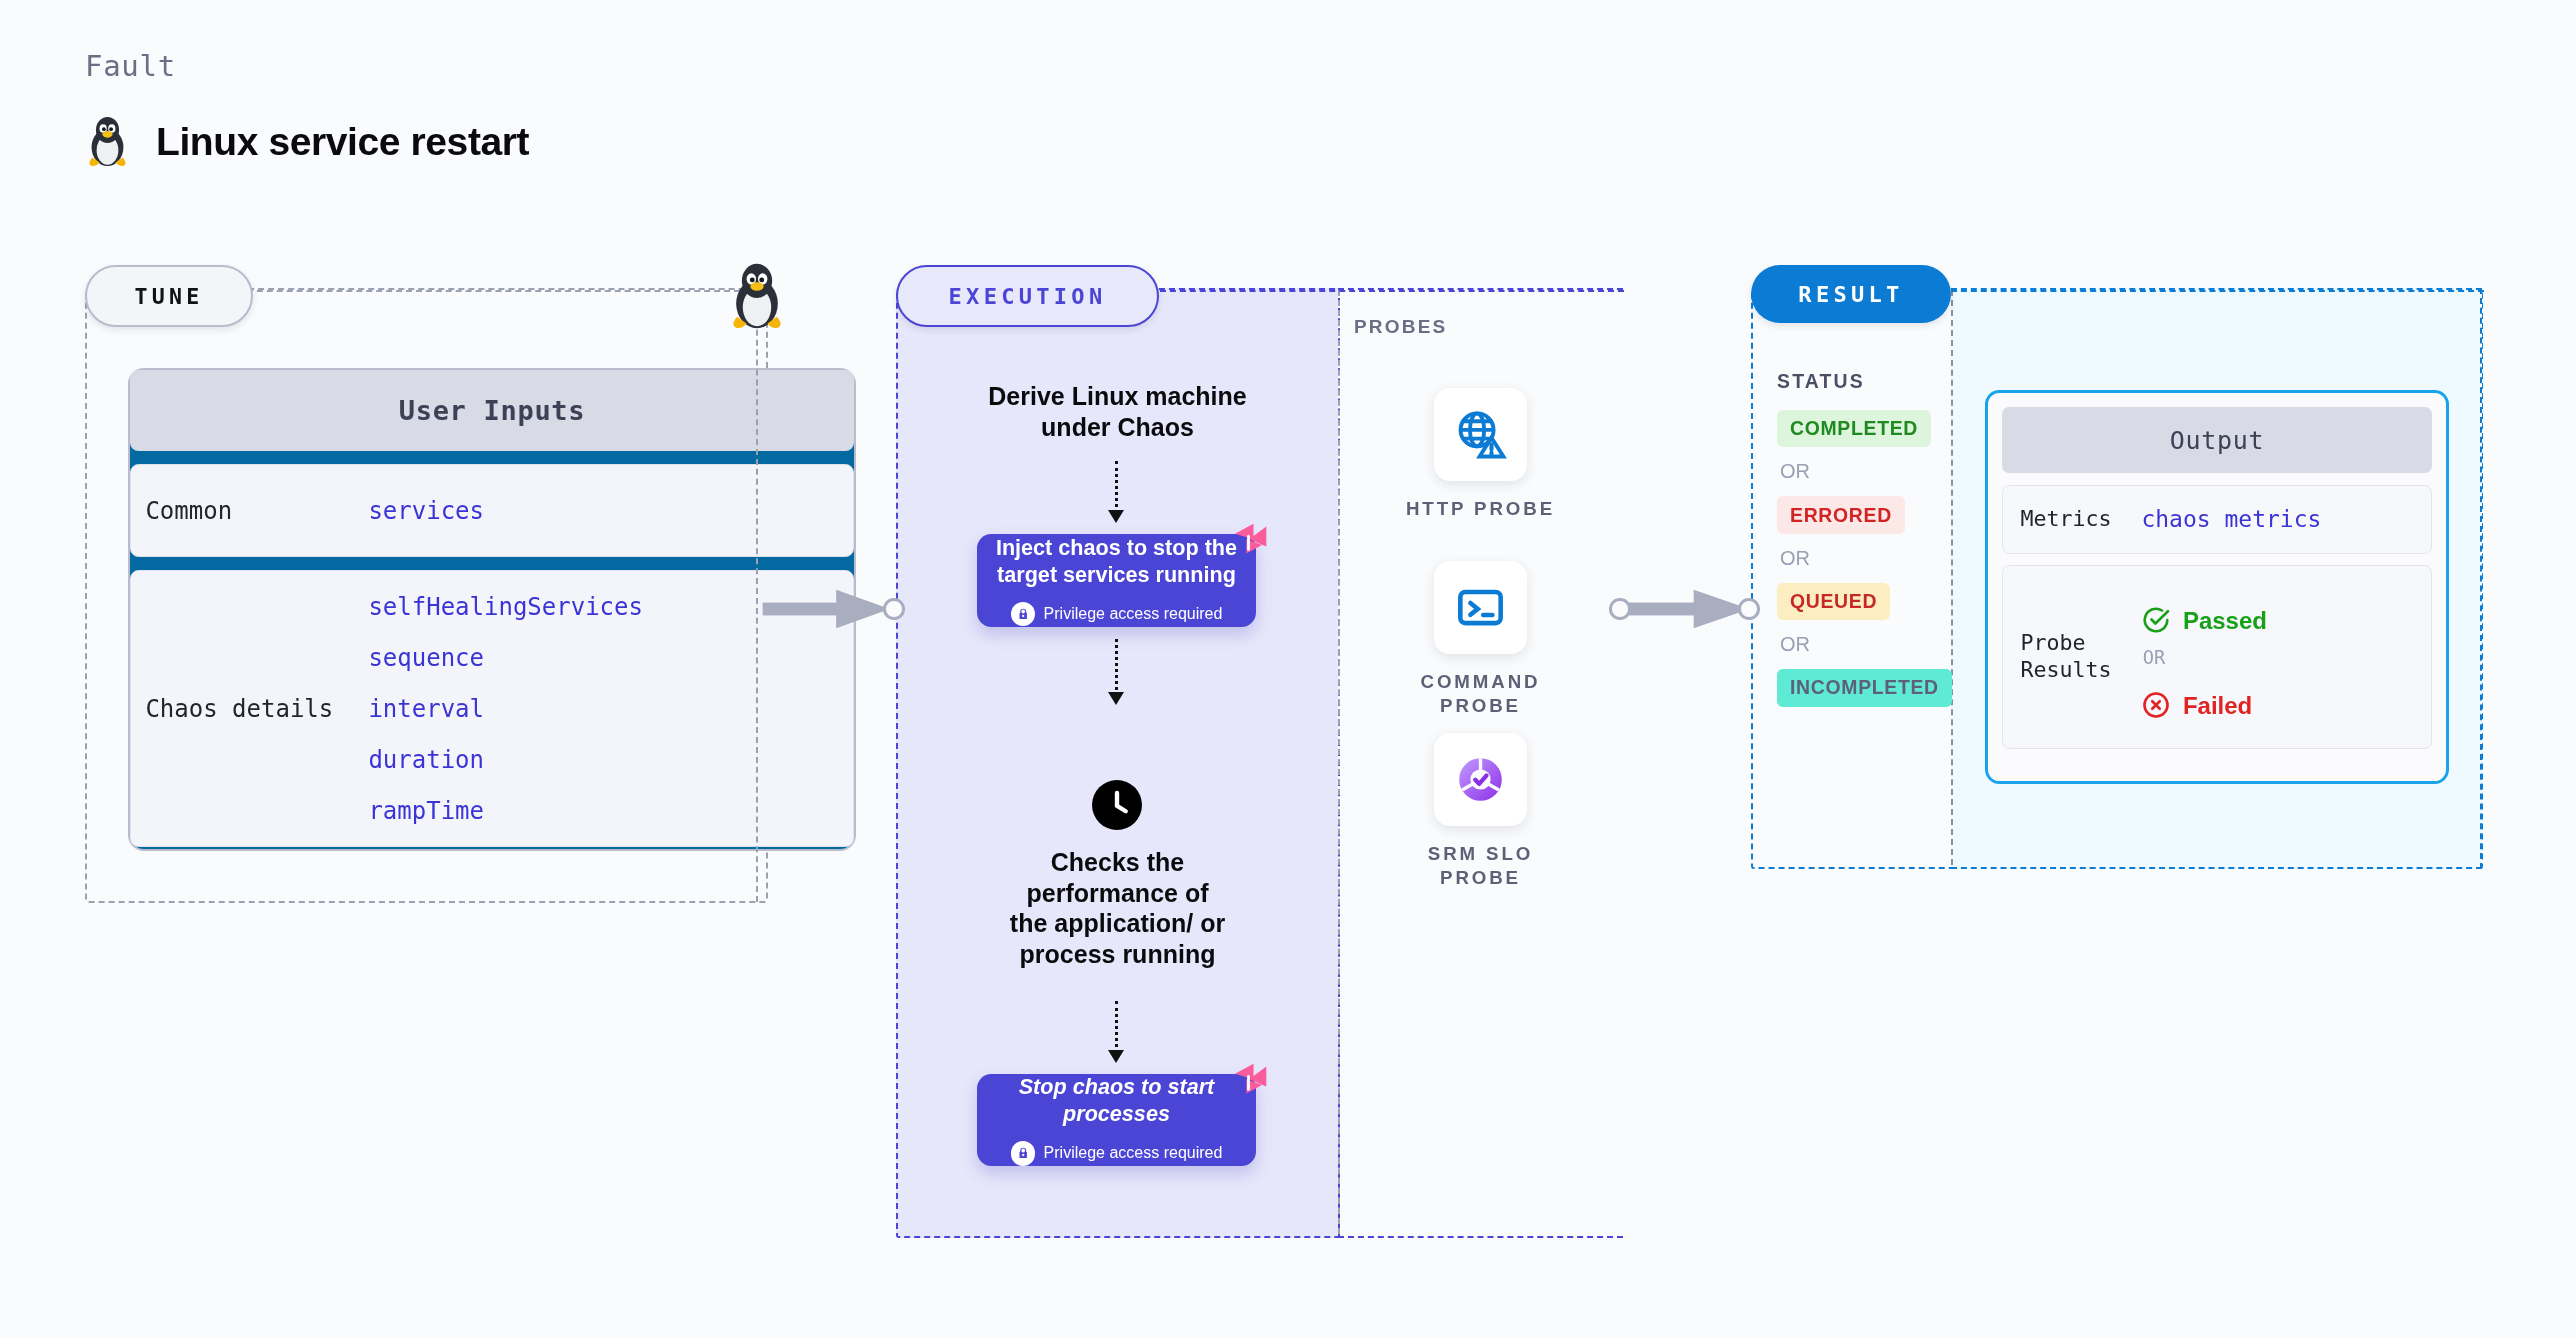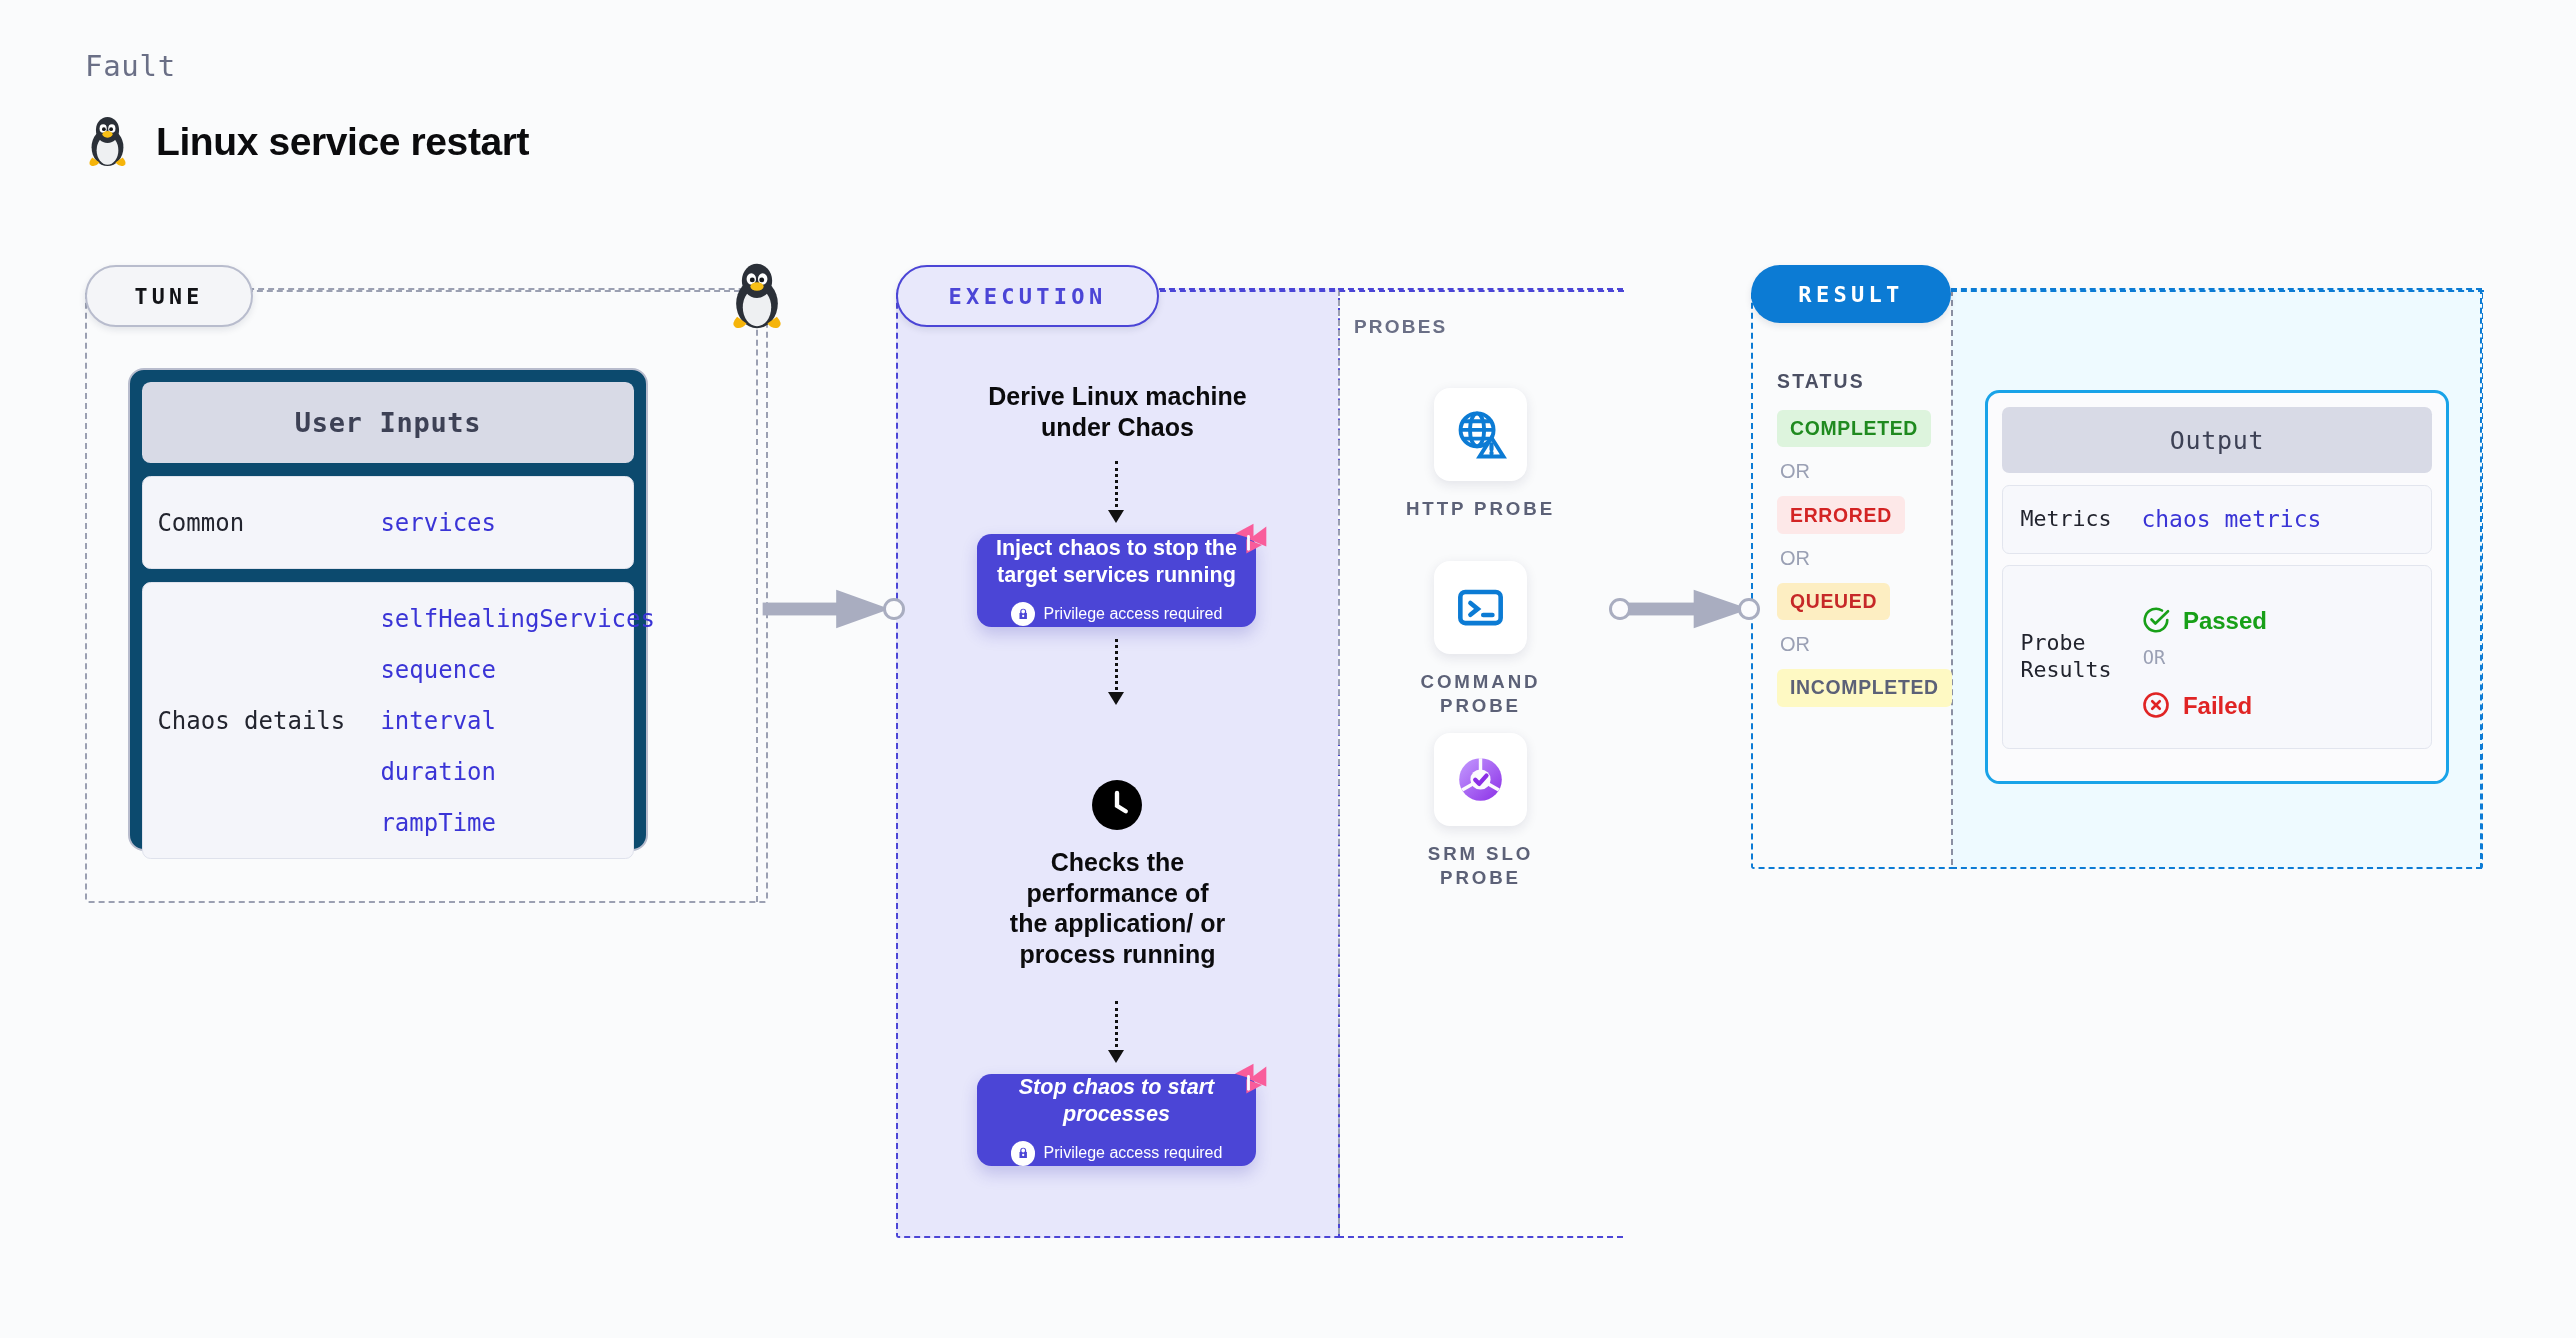--- a/index.html
+++ b/index.html
@@ -91,23 +91,23 @@
     position:absolute;left:1150px;top:290px;width:474px;height:0;
     border-top:2.9px dashed #4b45d6;z-index:2;
   }
   .result-top-dash{
     position:absolute;left:1941px;top:290px;width:543px;height:0;
     border-top:2.9px dashed #0c7bd4;z-index:2;
   }
 
   
   .ui-card{
-    position:absolute;left:128px;top:368px;width:520px;height:483px;
-    background:#0c4a6e;border:2.2px solid #b8bccd;border-radius:16px;
-    box-sizing:border-box;padding:12px;
+    position:absolute;left:128px;top:368px;width:728px;height:483px;
+    background:#0369a1;border:2.2px solid #b8bccd;border-radius:16px;
+    box-sizing:border-box;padding:0;
   }
   .ui-header{
     height:81px;background:#d8dae6;border-radius:8.6px;
     display:flex;align-items:center;justify-content:center;
     font-family:"DejaVu Sans Mono", monospace;font-size:27px;
     font-weight:bold;color:#3d4155;letter-spacing:0.7px;
   }
   .ui-row{
     margin-top:13px;background:#f4f5fa;border:1.4px solid #dfe2ec;
     border-radius:8.6px;display:flex;align-items:center;box-sizing:border-box;
@@ -422,21 +422,21 @@
   </div>
 
   <div class="status-label">STATUS</div>
   <div class="status-col">
     <div><span class="status-pill" style="background:#ddf4dd;color:#1f8a1f;">COMPLETED</span></div>
     <div class="or-text">OR</div>
     <div><span class="status-pill" style="background:#fde8e8;color:#d32424;">ERRORED</span></div>
     <div class="or-text">OR</div>
     <div><span class="status-pill" style="background:#fdeec2;color:#c62828;">QUEUED</span></div>
     <div class="or-text">OR</div>
-    <div><span class="status-pill" style="background:#fef9c3;color:#5c6177;text-align:center;">INCOMPLETED</span></div>
+    <div><span class="status-pill" style="background:#5eead4;color:#5c6177;text-align:center;">INCOMPLETED</span></div>
   </div>
 
   <div class="out-card">
     <div class="out-header">Output</div>
 
     <div class="out-row out-row-metrics">
       <div class="out-key">Metrics</div>
       <div class="out-val-link">chaos metrics</div>
     </div>
 

